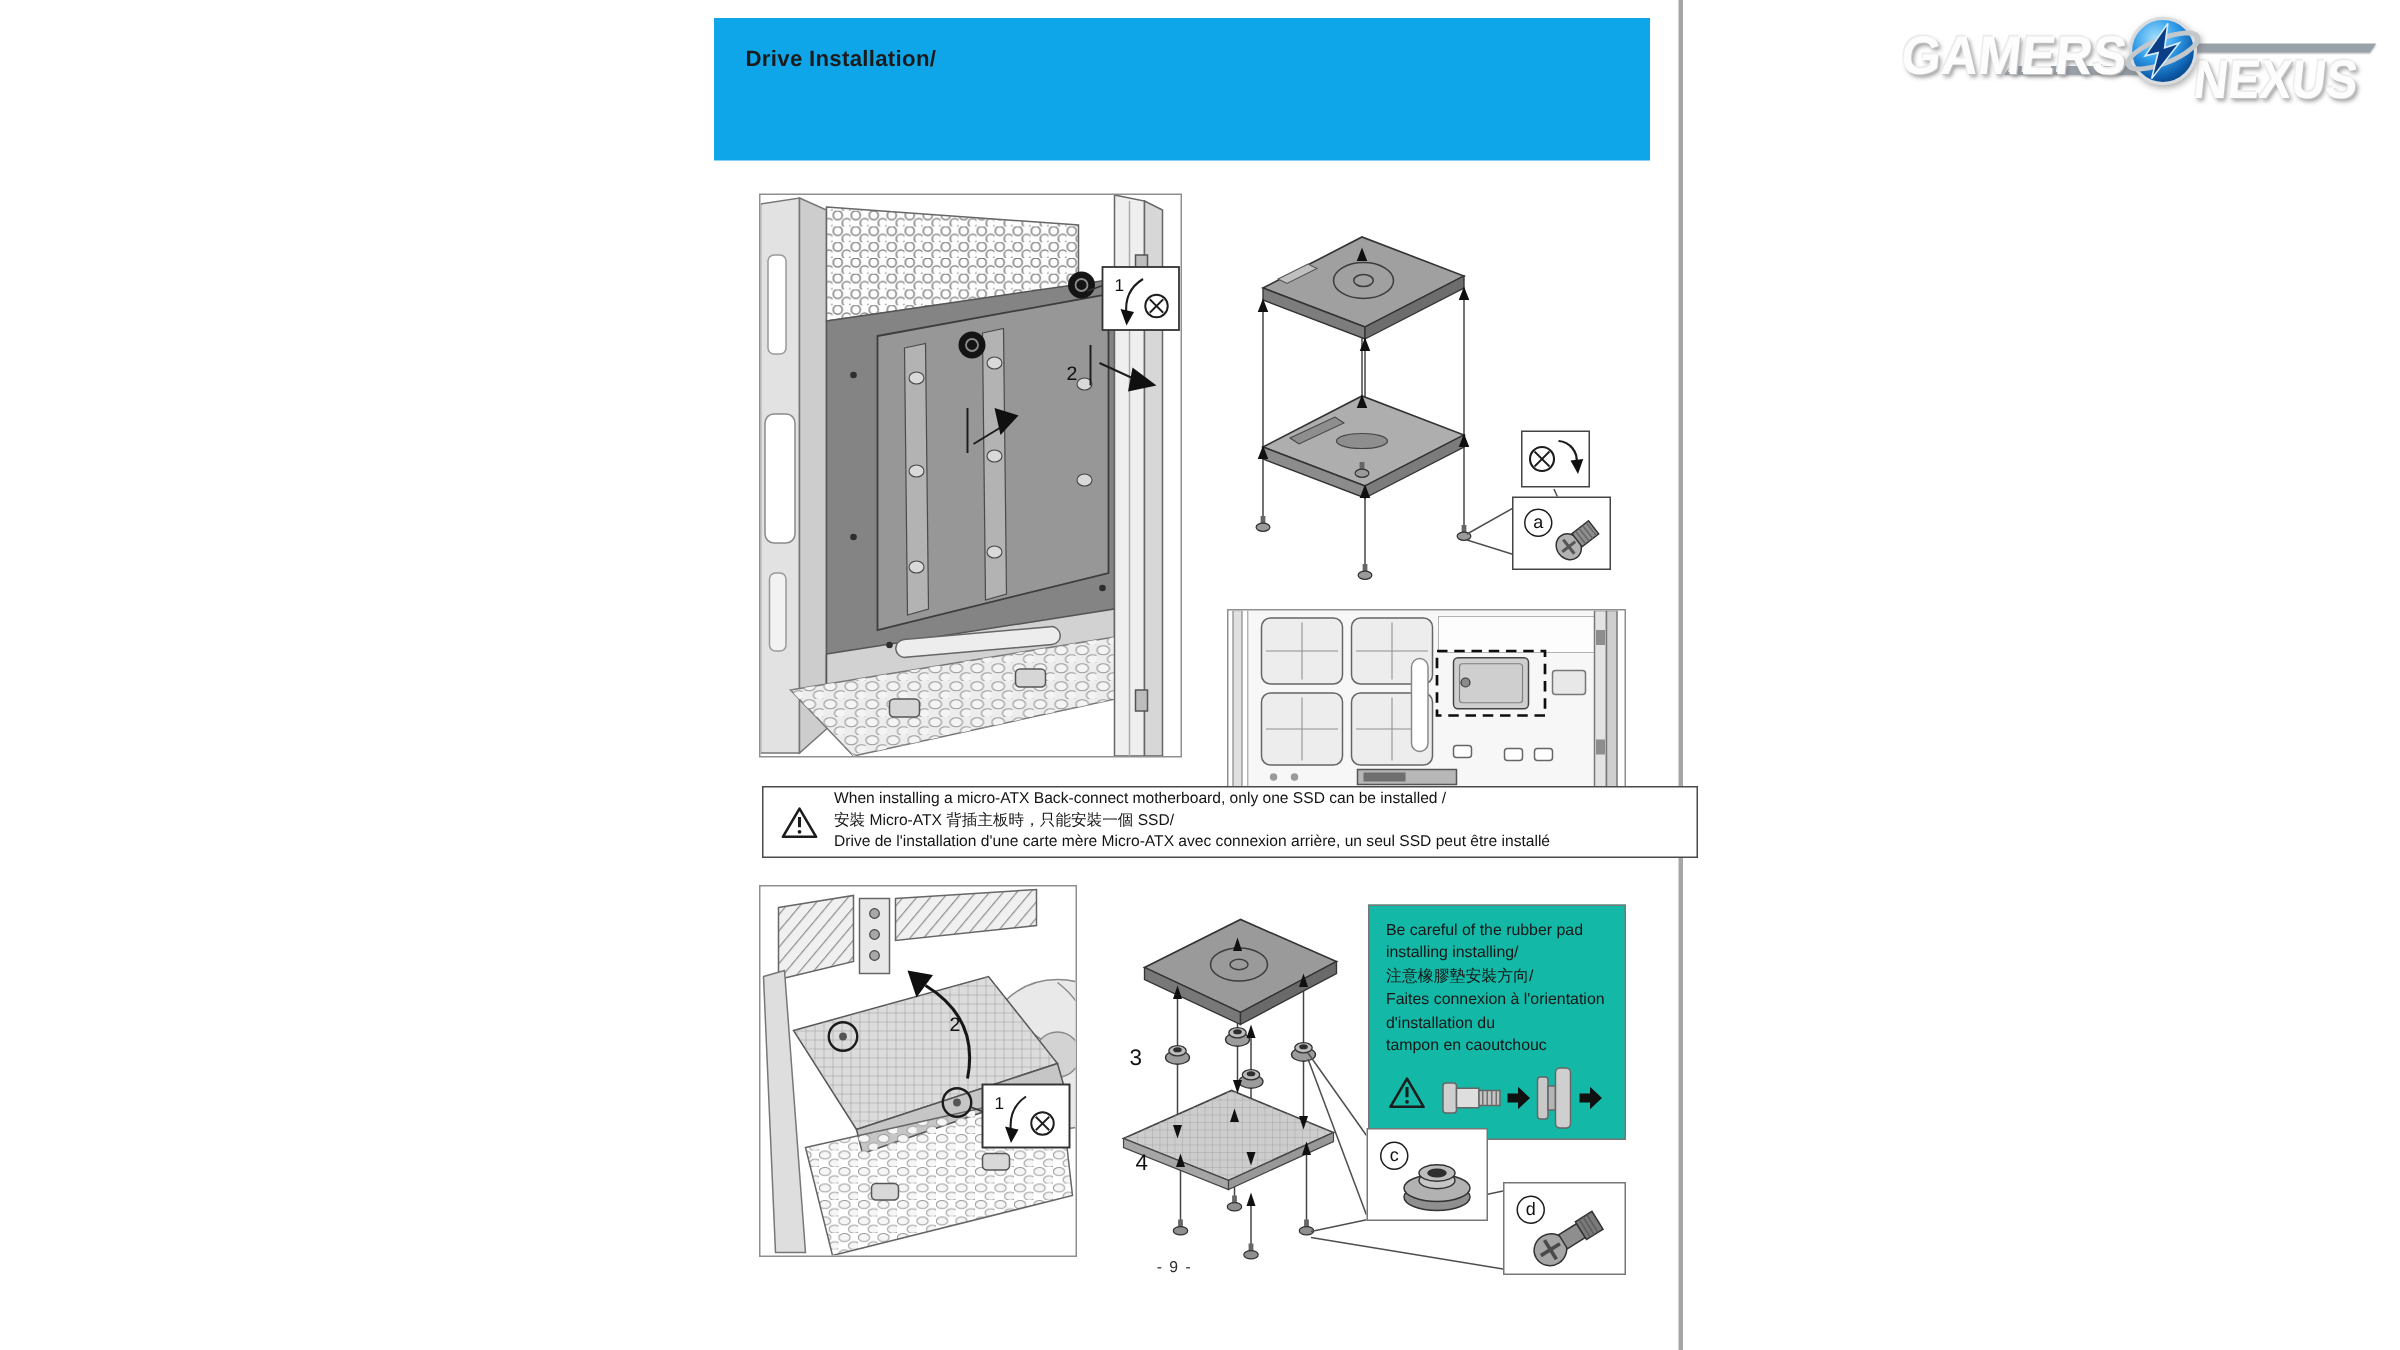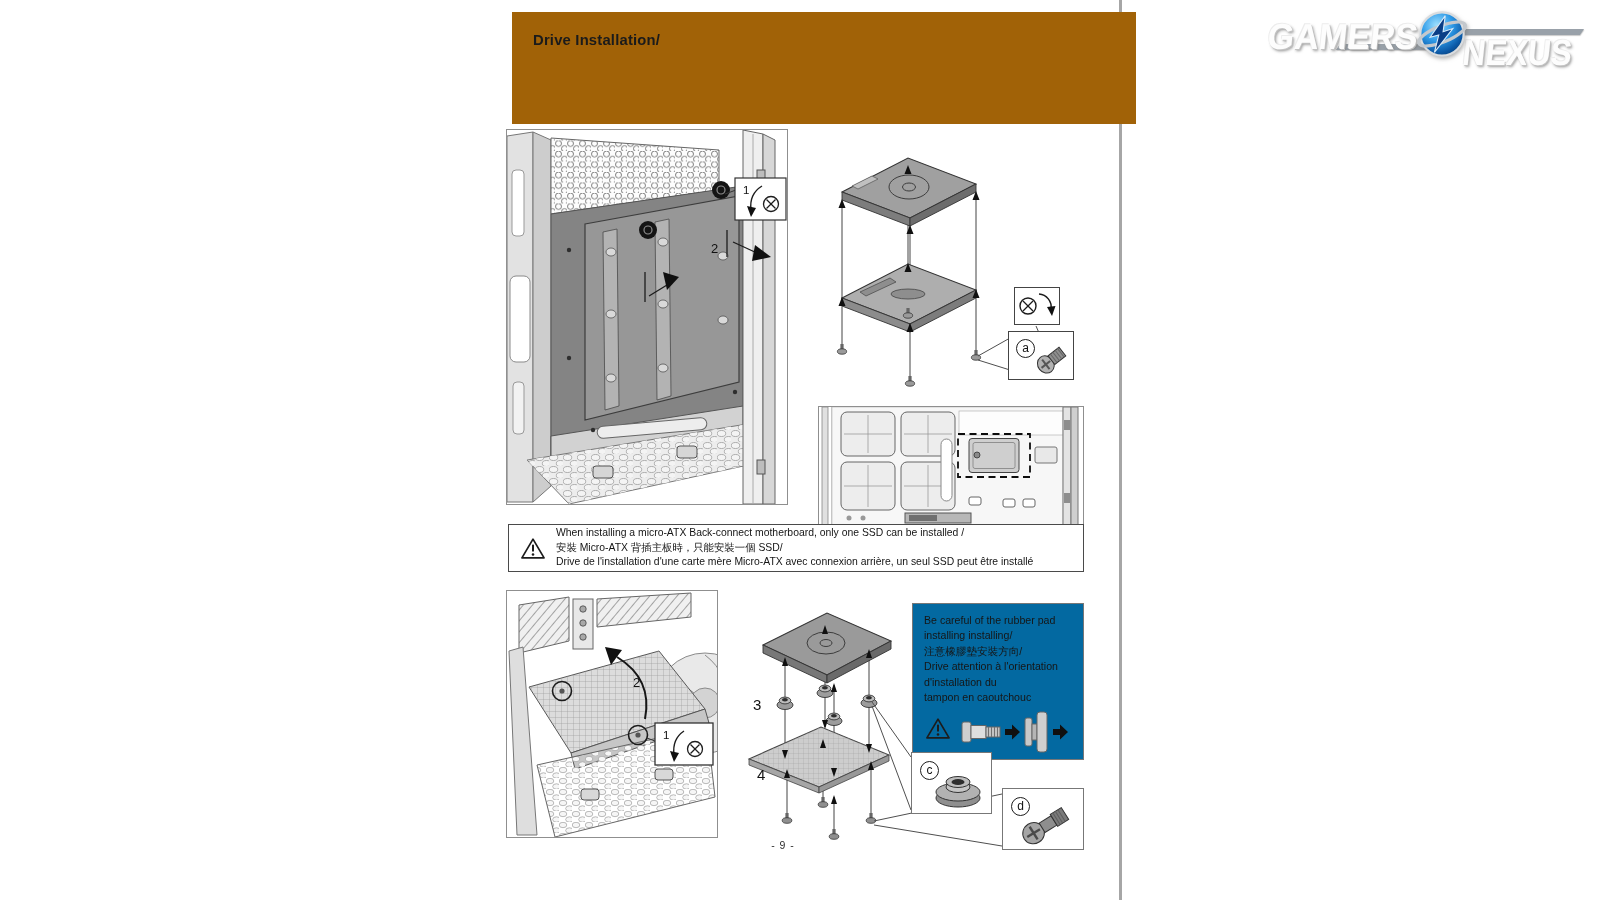--- a/index.html
+++ b/index.html
@@ -1,39 +1,39 @@
 <!DOCTYPE html>
 <html><head>
 <meta charset="utf-8">
 <style>
   * { margin:0; padding:0; box-sizing:border-box; }
   html,body { width:1600px; height:900px; background:#ffffff; font-family:"Liberation Sans",sans-serif; position:relative; overflow:hidden; }
   .abs { position:absolute; }
 
   #divider { left:1119px; top:0; width:3px; height:900px; background:#a6a6a6; z-index:2; }
 
-  #header-box { left:512px; top:12px; width:624px; height:112px; background:#a16207; padding:17px 0 0 21px; z-index:3; }
+  #header-box { left:476px; top:12px; width:624px; height:95px; background:#0ea5e9; padding:17px 0 0 21px; z-index:3; }
   #header-box .hline { font-weight:bold; font-size:14.8px; color:#1b1b1b; line-height:22px; letter-spacing:0.2px; white-space:nowrap; }
 
   .diagram-frame { border:1px solid #8f8f8f; background:#fff; overflow:hidden; z-index:3; }
   #diagram-top-left { left:506px; top:129px; width:282px; height:376px; }
   #diagram-top-right { left:812px; top:142px; width:200px; height:252px; overflow:visible; z-index:3; }
   #diagram-mid-right { left:818px; top:406px; width:266px; height:122px; }
   #diagram-bottom-left { left:506px; top:590px; width:212px; height:248px; }
   #diagram-bottom-center { left:733px; top:593px; width:170px; height:255px; z-index:3; }
 
   .mini-box { background:#fff; border:1.4px solid #444; z-index:6; }
   #screw-turn-box { left:1014px; top:287px; width:46px; height:38px; }
   #callout-a-box { left:1008px; top:331px; width:66px; height:49px; }
 
-  #ssd-warning-box { left:508px; top:524px; width:576px; height:48px; border:1.4px solid #4a4a4a; background:#fff; display:flex; align-items:center; z-index:4; }
+  #ssd-warning-box { left:508px; top:524px; width:624px; height:48px; border:1.4px solid #4a4a4a; background:#fff; display:flex; align-items:center; z-index:4; }
   #ssd-warning-box .wtxt { font-size:10.4px; line-height:14.4px; color:#141414; white-space:nowrap; }
   #ssd-warning-box .wicon { margin:0 10px 0 11px; flex:0 0 auto; }
 
-  #note-box { left:912px; top:603px; width:172px; height:157px; border:1px solid #777; background:#0369a1; padding:9px 4px 0 11px; z-index:4; }
+  #note-box { left:912px; top:603px; width:172px; height:157px; border:1px solid #777; background:#14b8a6; padding:9px 4px 0 11px; z-index:4; }
   #note-box .ntxt { font-size:10.6px; line-height:15.4px; color:#161616; white-space:nowrap; }
   #note-box .icon-row { position:absolute; left:0; top:103px; width:172px; height:52px; }
 
   #callout-c-box { left:911px; top:752px; width:81px; height:62px; border:1px solid #777; background:#fff; z-index:7; }
   #callout-d-box { left:1002px; top:788px; width:82px; height:62px; border:1px solid #777; background:#fff; z-index:7; }
 
   .callout-circle { position:absolute; width:19px; height:19px; border:1.4px solid #1d1d1d; border-radius:50%; text-align:center; font-size:12px; line-height:17px; color:#111; background:#fff; }
 
   #connector-overlay { left:0; top:0; width:1600px; height:900px; z-index:5; pointer-events:none; }
 
@@ -460,21 +460,21 @@
   </g>
   <text x="20" y="117" font-size="15" fill="#111">3</text>
   <text x="24" y="187" font-size="15" fill="#111">4</text>
 </svg>
 </div>
 
 <div id="note-box" class="abs">
   <div class="ntxt">Be careful of the rubber pad</div>
   <div class="ntxt">installing installing/</div>
   <div class="ntxt">注意橡膠墊安裝方向/</div>
-  <div class="ntxt">Drive attention à l'orientation</div>
+  <div class="ntxt">Faites connexion à l'orientation</div>
   <div class="ntxt">d'installation du</div>
   <div class="ntxt">tampon en caoutchouc</div>
   <div class="icon-row">
     <svg style="position:absolute; left:12px; top:10px;" width="26" height="23" viewBox="0 0 30 27">
       <path d="M15 2.5 L28 24.5 H2 Z" fill="none" stroke="#1c1c1c" stroke-width="2" stroke-linejoin="round"></path>
       <line x1="15" y1="9" x2="15" y2="17" stroke="#1c1c1c" stroke-width="2.4"></line>
       <circle cx="15" cy="20.6" r="1.5" fill="#1c1c1c"></circle>
     </svg>
     <svg style="position:absolute; left:44px; top:0;" width="120" height="50" viewBox="0 0 116 50">
       <rect x="3" y="15" width="9" height="20" rx="2" fill="#cfcfcf" stroke="#666"></rect>

